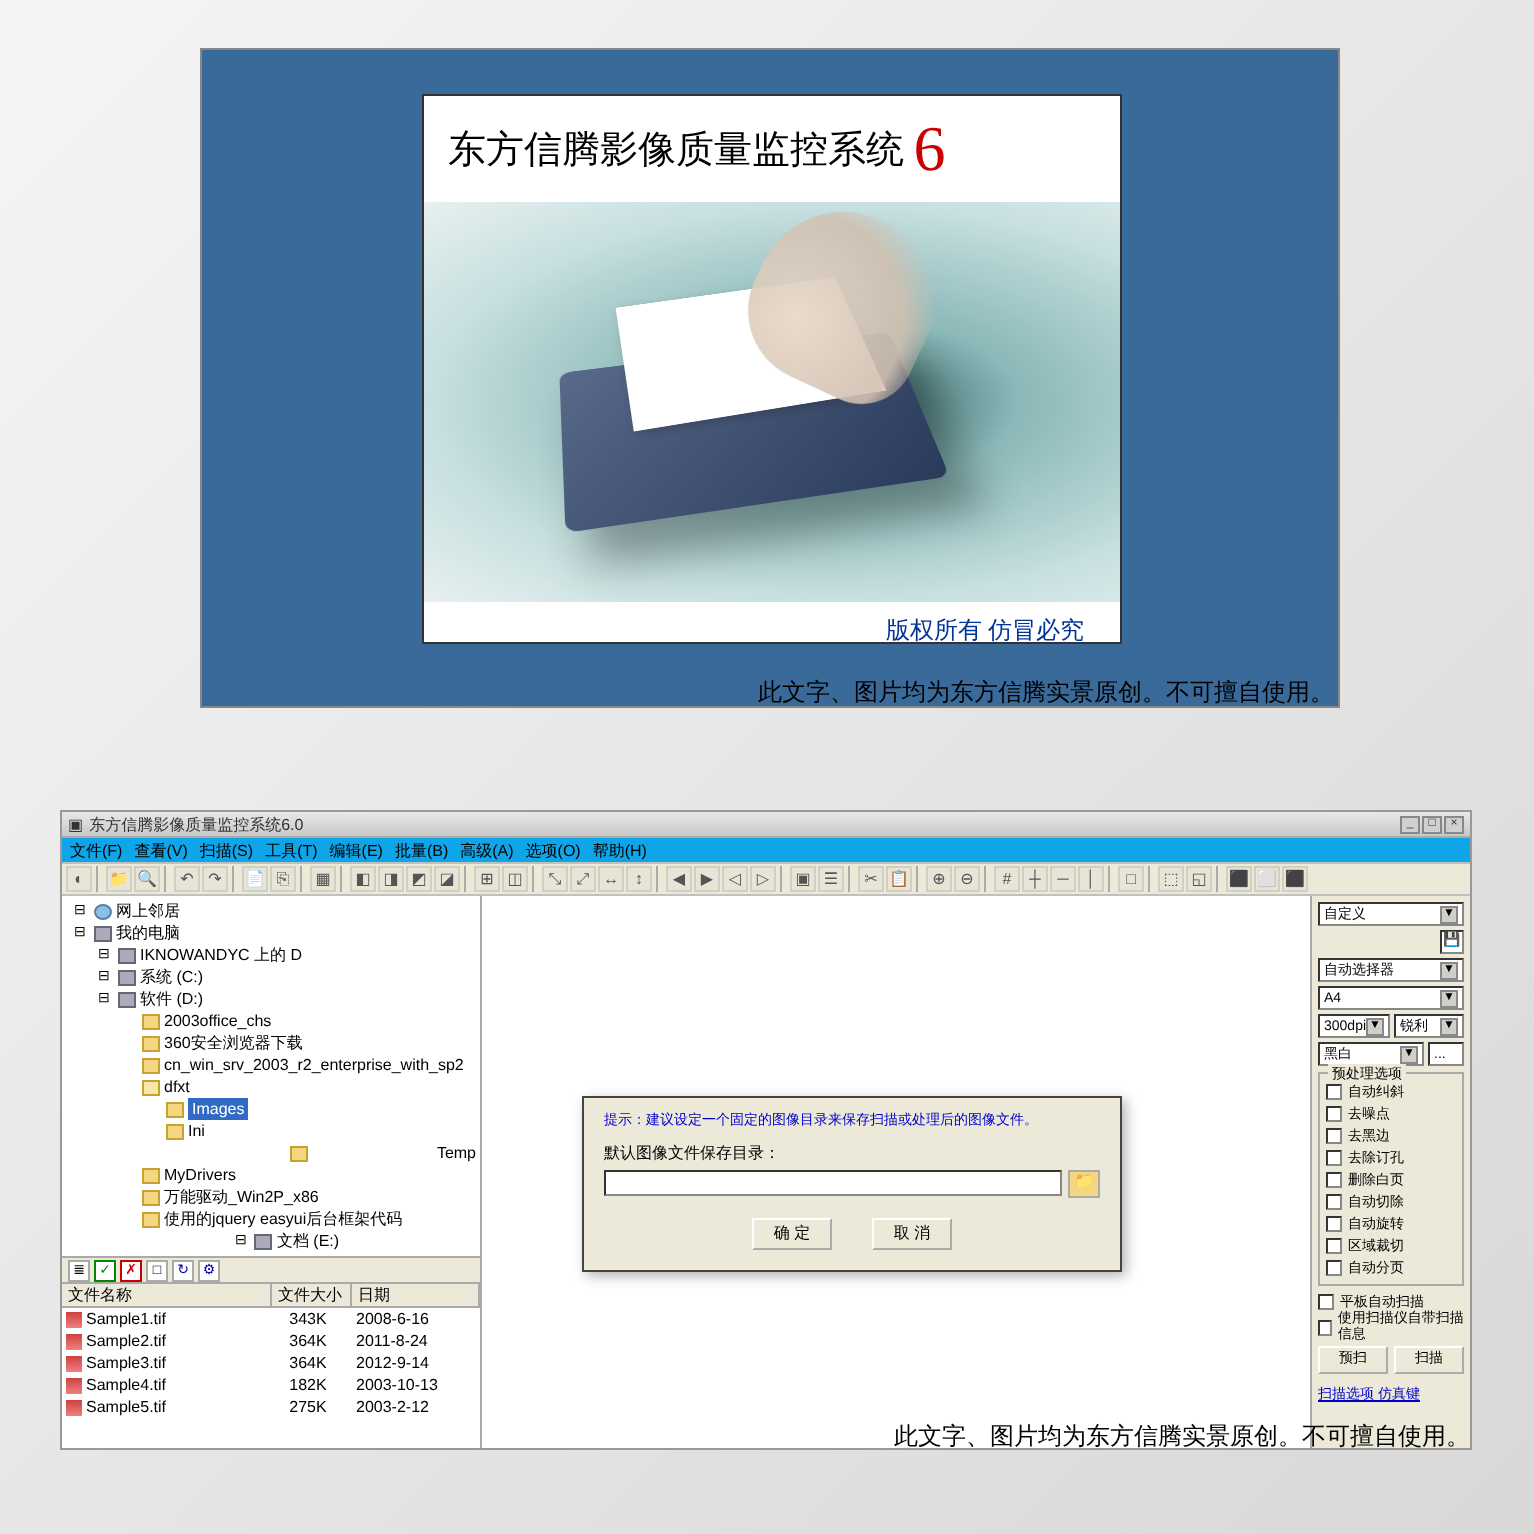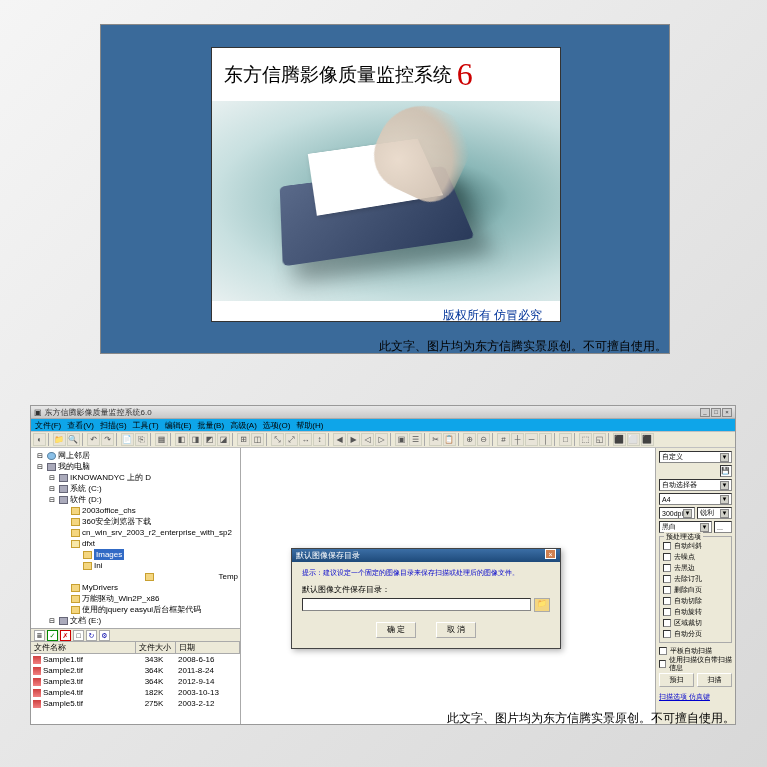--- a/index.html
+++ b/index.html
@@ -251,21 +251,21 @@
           <div class="tree-row" style="padding-left: 28px;">
             <span style="width: 8px; font-size: 7px;"></span>
             <span class="fico folder"></span>
             <span class="lbl">万能驱动_Win2P_x86</span>
           </div>
           <div class="tree-row" style="padding-left: 28px;">
             <span style="width: 8px; font-size: 7px;"></span>
             <span class="fico folder"></span>
             <span class="lbl">使用的jquery easyui后台框架代码</span>
           </div>
-          <div class="tree-row" style="padding-left: 16px;">
+          <div class="tree-row" style="padding-left: 16px; justify-content: center;">
             <span style="width: 8px; font-size: 7px;">⊟</span>
             <span class="fico drive"></span>
             <span class="lbl">文档 (E:)</span>
           </div>
         </div>
       <div class="mini-toolbar">
         <div class="mini-tool">≣</div>
         <div class="mini-tool green">✓</div>
         <div class="mini-tool red">✗</div>
         <div class="mini-tool">□</div>
@@ -301,24 +301,20 @@
           <div class="file-row">
             <div class="c1"><span class="fimg"></span>Sample5.tif</div>
             <div class="c2">275K</div>
             <div class="c3">2003-2-12</div>
           </div>
         </div>
     </div>
 
     <div class="center-pane">
       <div class="dialog">
-        <div class="dialog-title">
-          <span>默认图像保存目录</span>
-          <div class="x">×</div>
-        </div>
         <div class="dialog-body">
           <div class="dialog-hint">提示：建议设定一个固定的图像目录来保存扫描或处理后的图像文件。</div>
           <div class="dialog-label">默认图像文件保存目录：</div>
           <div class="dialog-input-row">
             <div class="dialog-input"></div>
             <div class="dialog-browse">📁</div>
           </div>
           <div class="dialog-btns">
             <div class="dialog-btn">确 定</div>
             <div class="dialog-btn">取 消</div>

